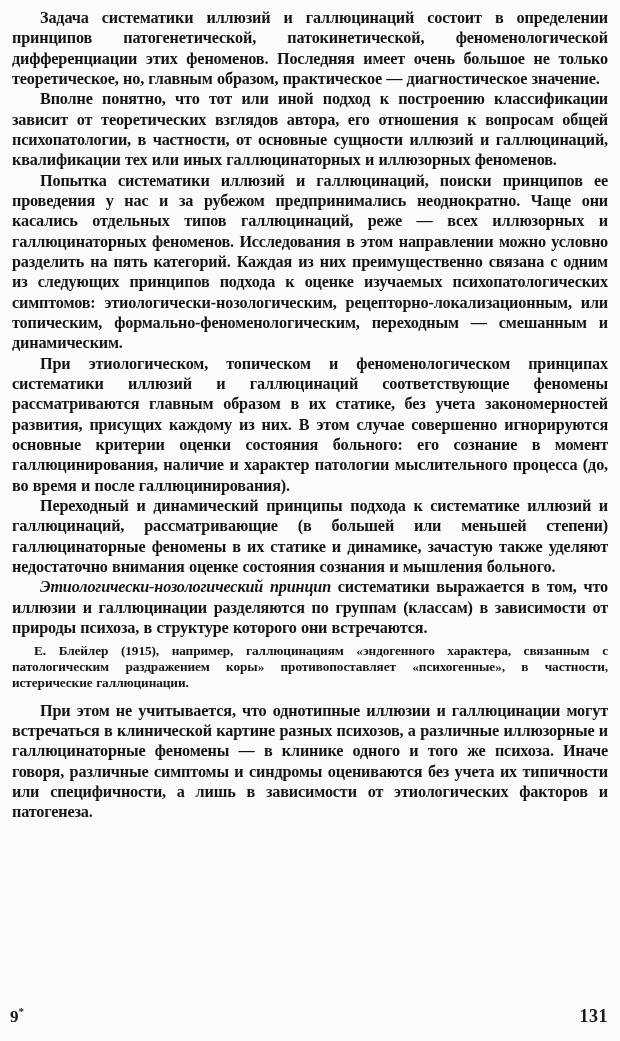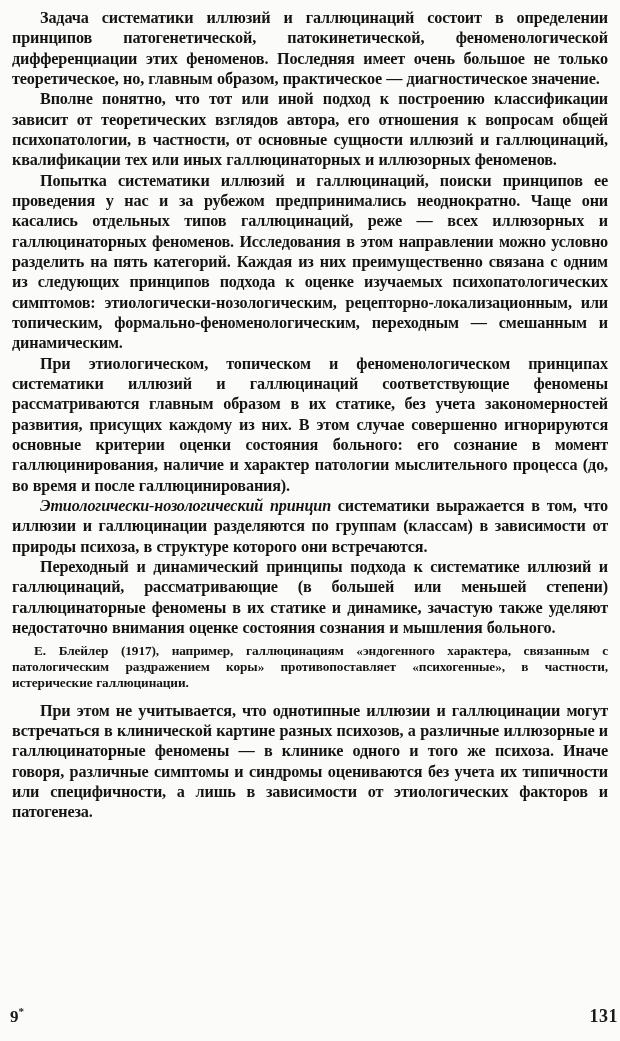--- a/index.html
+++ b/index.html
@@ -70,43 +70,43 @@
     font-size: 17px;
     font-weight: 700;
     font-family: "Liberation Serif", serif;
   }
   .folio-left sup {
     font-size: 11px;
     vertical-align: super;
   }
   .folio-right {
     position: absolute;
-    right: 2px;
+    right: 12px;
     bottom: 0;
     font-size: 18px;
     font-weight: 700;
     letter-spacing: 0.5px;
   }
 </style>
 </head>
 <body>
 
 <div class="page">
   <div class="content">
 
     <p>Задача систематики иллюзий и галлюцинаций состоит в определении принципов патогенетической, патокинетической, феноменологической дифференциации этих феноменов. Последняя имеет очень большое не только теоретическое, но, главным образом, практическое — диагностическое значение.</p>
     <p>Вполне понятно, что тот или иной подход к построению классификации зависит от теоретических взглядов автора, его отношения к вопросам общей психопатологии, в частности, от основные сущности иллюзий и галлюцинаций, квалификации тех или иных галлюцинаторных и иллюзорных феноменов.</p>
     <p>Попытка систематики иллюзий и галлюцинаций, поиски принципов ее проведения у нас и за рубежом предпринимались неоднократно. Чаще они касались отдельных типов галлюцинаций, реже — всех иллюзорных и галлюцинаторных феноменов. Исследования в этом направлении можно условно разделить на пять категорий. Каждая из них преимущественно связана с одним из следующих принципов подхода к оценке изучаемых психопатологических симптомов: этиологически-нозологическим, рецепторно-локализационным, или топическим, формально-феноменологическим, переходным — смешанным и динамическим.</p>
     <p>При этиологическом, топическом и феноменологическом принципах систематики иллюзий и галлюцинаций соответствующие феномены рассматриваются главным образом в их статике, без учета закономерностей развития, присущих каждому из них. В этом случае совершенно игнорируются основные критерии оценки состояния больного: его сознание в момент галлюцинирования, наличие и характер патологии мыслительного процесса (до, во время и после галлюцинирования).</p>
+    <p>Переходный и динамический принципы подхода к систематике иллюзий и галлюцинаций, рассматривающие (в большей или меньшей степени) галлюцинаторные феномены в их статике и динамике, зачастую также уделяют недостаточно внимания оценке состояния сознания и мышления больного.</p>
+
     <p><span class="ital">Этиологически-нозологический принцип</span><span> систематики выражается в том, что иллюзии и галлюцинации разделяются по группам (классам) в зависимости от природы психоза, в структуре которого они встречаются.</span></p>
 
-    <p>Переходный и динамический принципы подхода к систематике иллюзий и галлюцинаций, рассматривающие (в большей или меньшей степени) галлюцинаторные феномены в их статике и динамике, зачастую также уделяют недостаточно внимания оценке состояния сознания и мышления больного.</p>
-
     <div class="gap-small"></div>
-    <p class="small first">Е. Блейлер (1917), например, галлюцинациям «эндогенного характера, связанным с патологическим раздражением коры» противопоставляет «психогенные», в частности, истерические галлюцинации.</p>
+    <p class="small first">Е. Блейлер (1915), например, галлюцинациям «эндогенного характера, связанным с патологическим раздражением коры» противопоставляет «психогенные», в частности, истерические галлюцинации.</p>
     <div class="gap-med"></div>
 
     <p>При этом не учитывается, что однотипные иллюзии и галлюцинации могут встречаться в клинической картине разных психозов, а различные иллюзорные и галлюцинаторные феномены — в клинике одного и того же психоза. Иначе говоря, различные симптомы и синдромы оцениваются без учета их типичности или специфичности, а лишь в зависимости от этиологических факторов и патогенеза.</p>
   </div>
 
   <div class="footer">
     <div class="folio-left"><span>9</span><sup>*</sup></div>
     <div class="folio-right">131</div>
   </div>
 </div>

